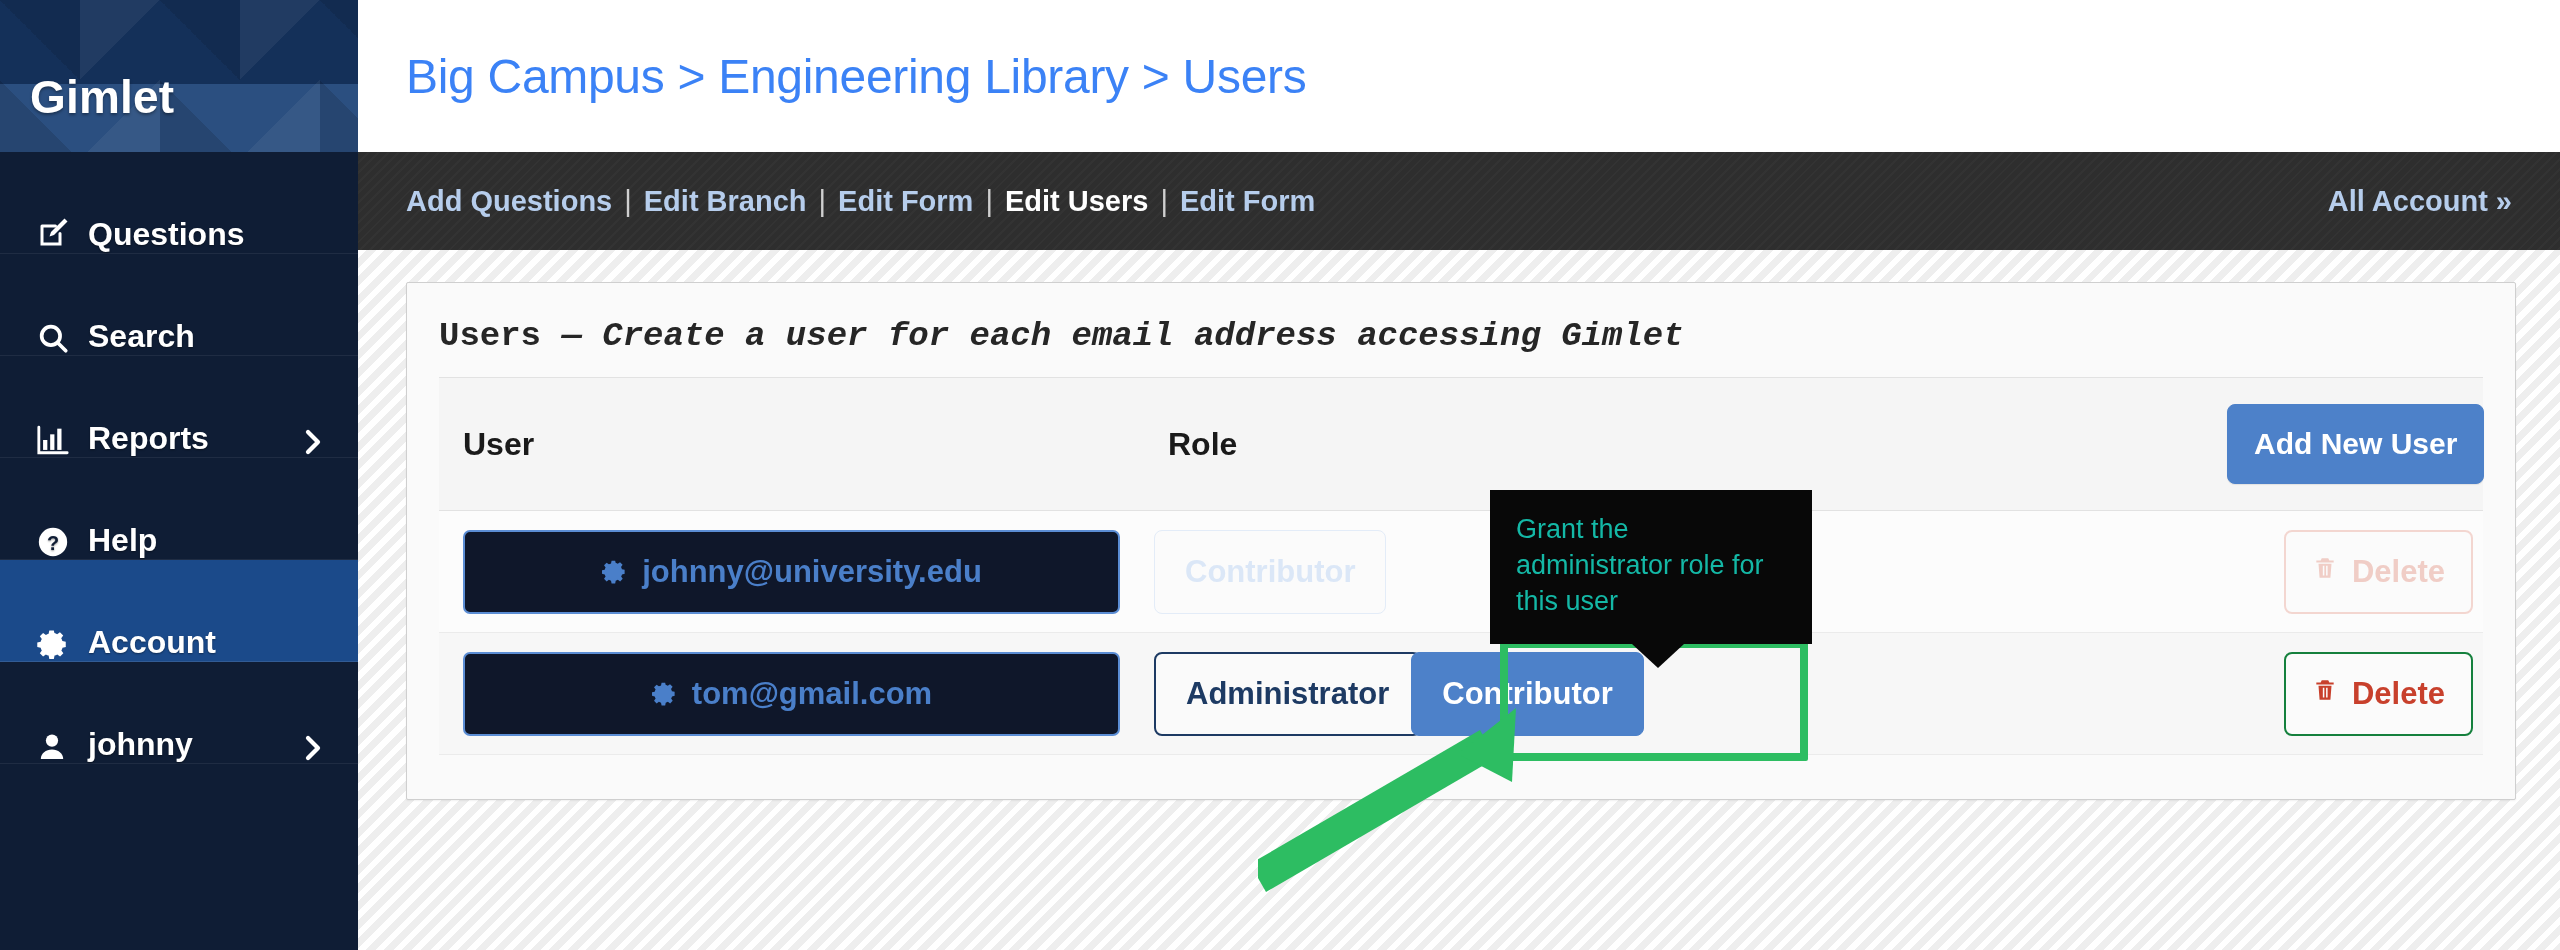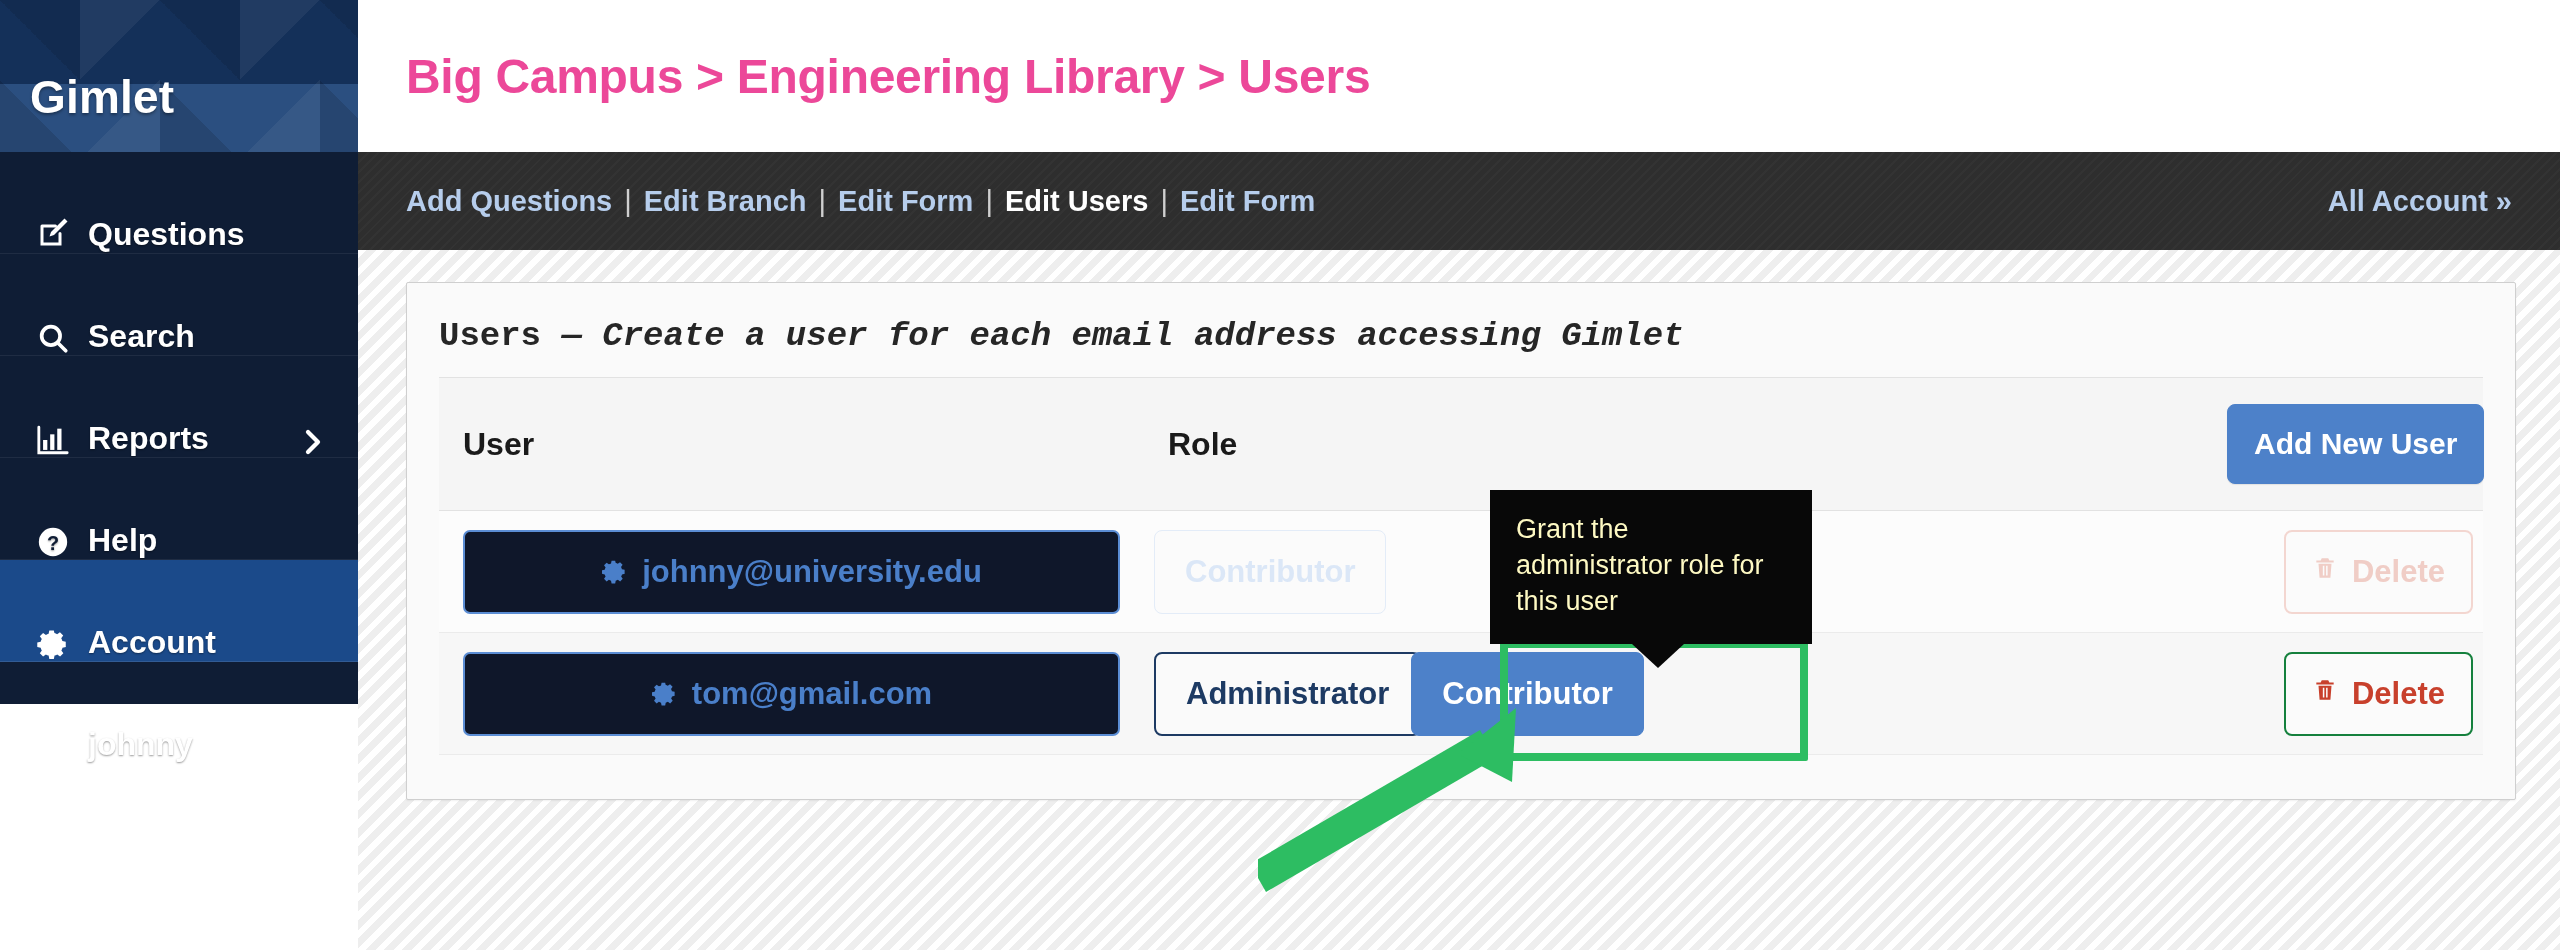--- a/index.html
+++ b/index.html
@@ -7,21 +7,21 @@
   html, body {
     width: 2560px; height: 950px;
     font-family: "Liberation Sans", sans-serif;
     background: #ffffff;
     overflow: hidden;
   }
   .app { position: relative; width: 2560px; height: 950px; display: flex; }
 
   
   .sidebar {
-    width: 358px; height: 704px;
+    width: 358px; height: 950px;
     background: #0f1d35;
     flex: 0 0 358px;
     position: relative;
     z-index: 5;
   }
   .brand {
     height: 152px;
     position: relative;
     overflow: hidden;
     background: #20406f;
@@ -68,21 +68,21 @@
 
   
   .main { flex: 1 1 auto; height: 950px; position: relative; }
 
   .topbar {
     height: 152px; background: #fff;
     display: flex; align-items: center;
     padding: 0 0 0 48px;
   }
   .page-title {
-    font-size: 48px; font-weight: bold; color: #ec4899;
+    font-size: 48px; font-weight: normal; color: #3b82f6;
     letter-spacing: -0.3px;
     white-space: nowrap;
   }
 
   .subnav {
     height: 98px;
     background: #2e2e2e;
     background-image: repeating-linear-gradient(135deg, rgba(255,255,255,.022) 0 2px, transparent 2px 7px);
     display: flex; align-items: center;
     padding: 0 48px 0 48px;
@@ -225,21 +225,21 @@
   }
   .btn-delete.faded { color: #f0cdc6; border-color: #f3d6d0; }
   .btn-delete.faded svg path, .btn-delete.faded svg rect { fill: #f0cdc6; }
 
   
   .tooltip {
     position: absolute;
     left: 1132px; top: 490px;
     width: 322px;
     background: #080808;
-    color: #fef9c3;
+    color: #14b8a6;
     font-size: 27px;
     line-height: 1.33;
     padding: 22px 26px 24px 26px;
     z-index: 40;
     font-weight: normal;
   }
   .tooltip .tip-arrow {
     position: absolute; left: 142px; bottom: -24px;
     width: 0; height: 0;
     border-left: 26px solid transparent;

